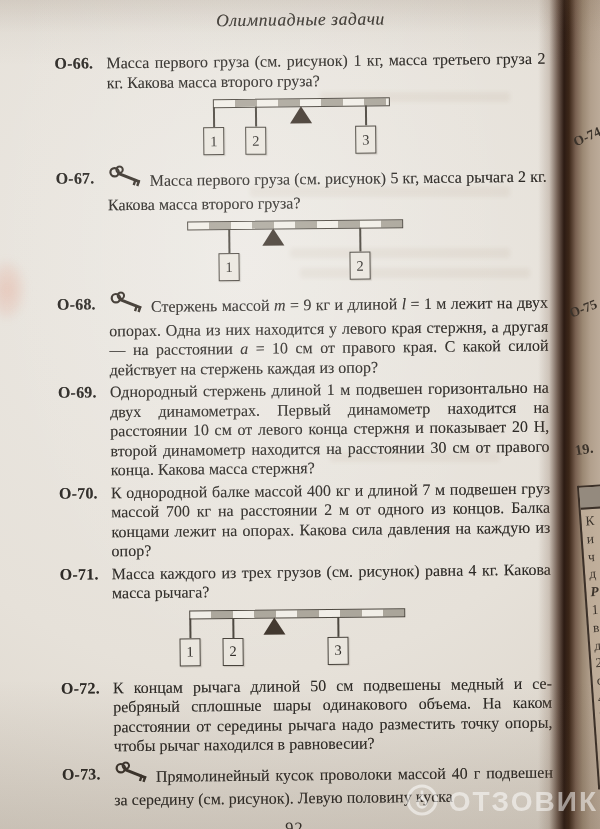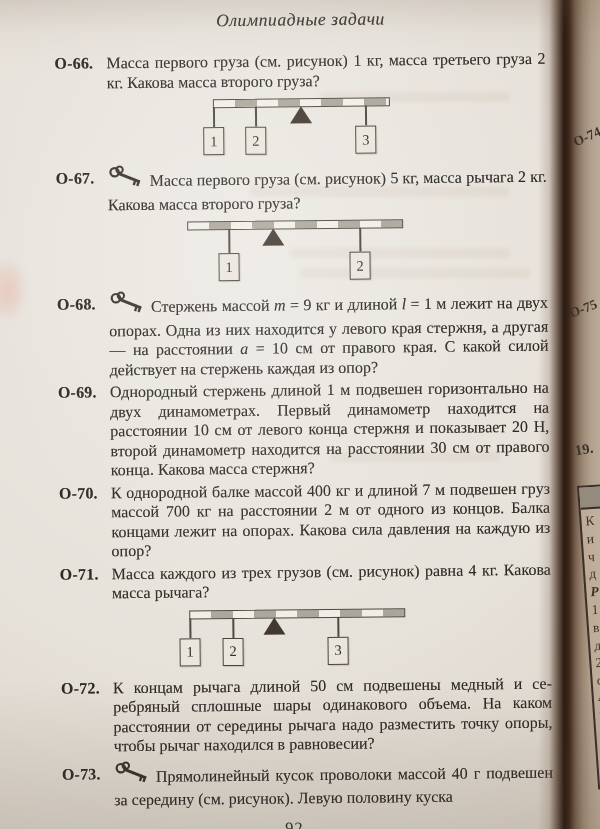--- a/index.html
+++ b/index.html
@@ -197,14 +197,22 @@
       <div>с</div>
       <div>4</div>
       <div>2</div>
       <div>в</div>
 
     </div>
   </div>
 
   <div class="vignette"></div>
 
+  <div class="watermark">
+    <span><svg width="36" height="36" viewBox="0 0 36 36">
+          <circle cx="18" cy="18" r="14" fill="none" stroke="rgba(255,255,255,0.52)" stroke-width="3.2"></circle>
+          <circle cx="18" cy="21" r="4.4" fill="none" stroke="rgba(255,255,255,0.52)" stroke-width="2.6"></circle>
+          <line x1="18" y1="8.5" x2="18" y2="16.5" stroke="rgba(255,255,255,0.52)" stroke-width="2.6"></line>
+        </svg></span>
+    <span class="wm-text">ОТЗОВИК</span>
+  </div>
 
 </div>
 
 </body></html>

